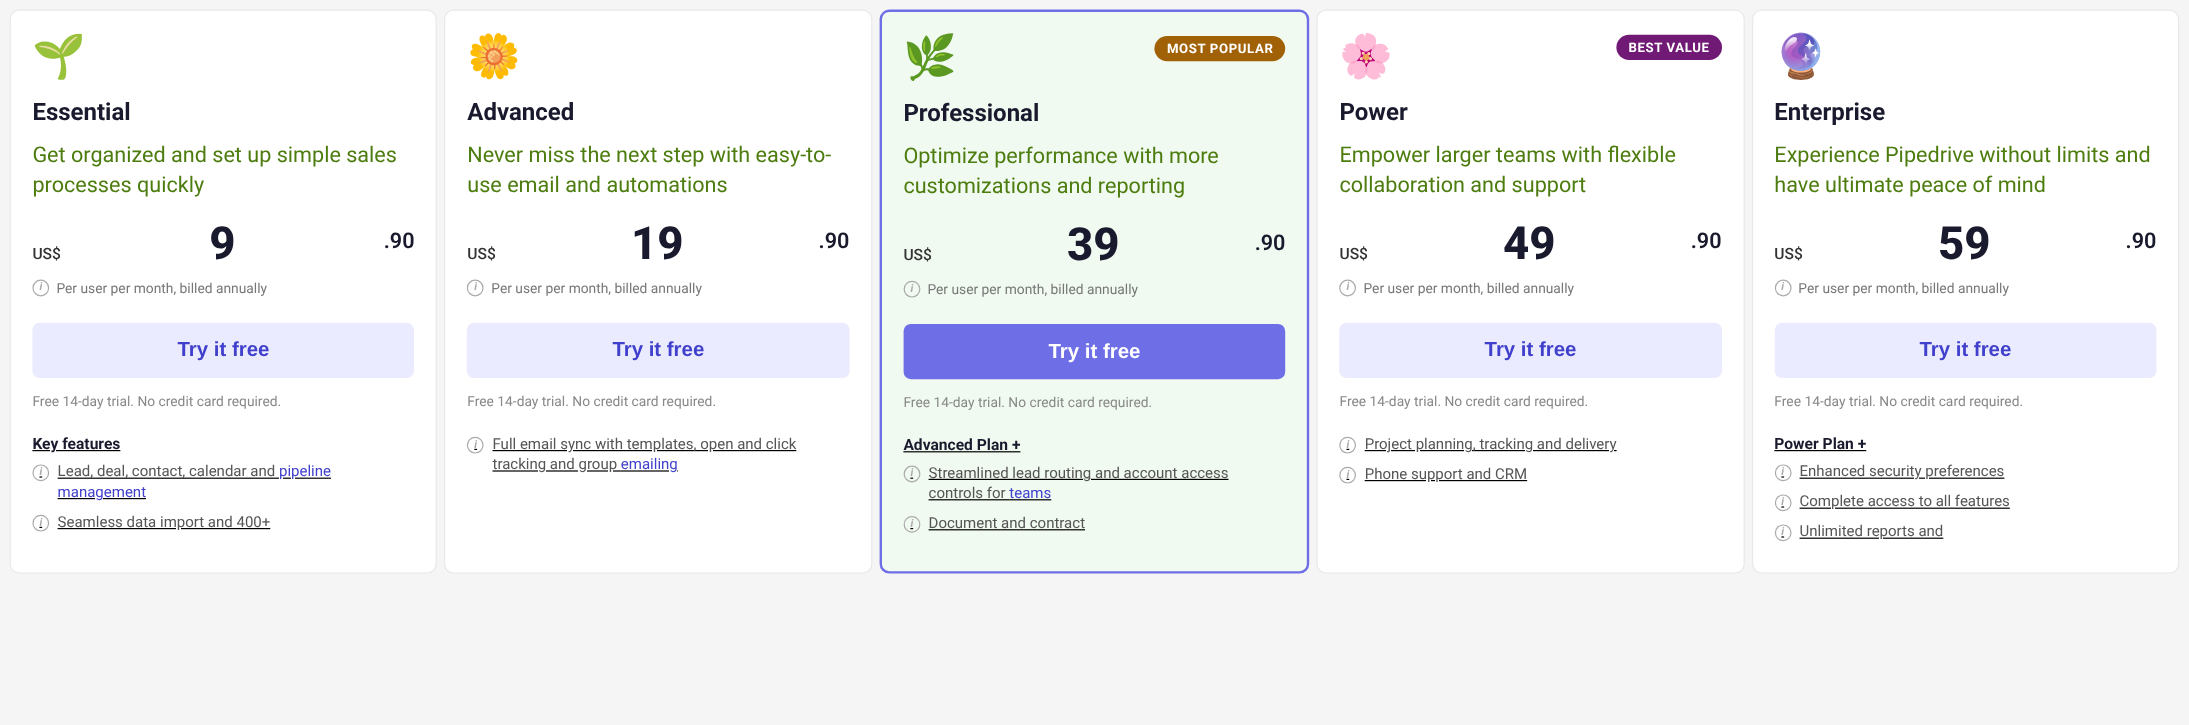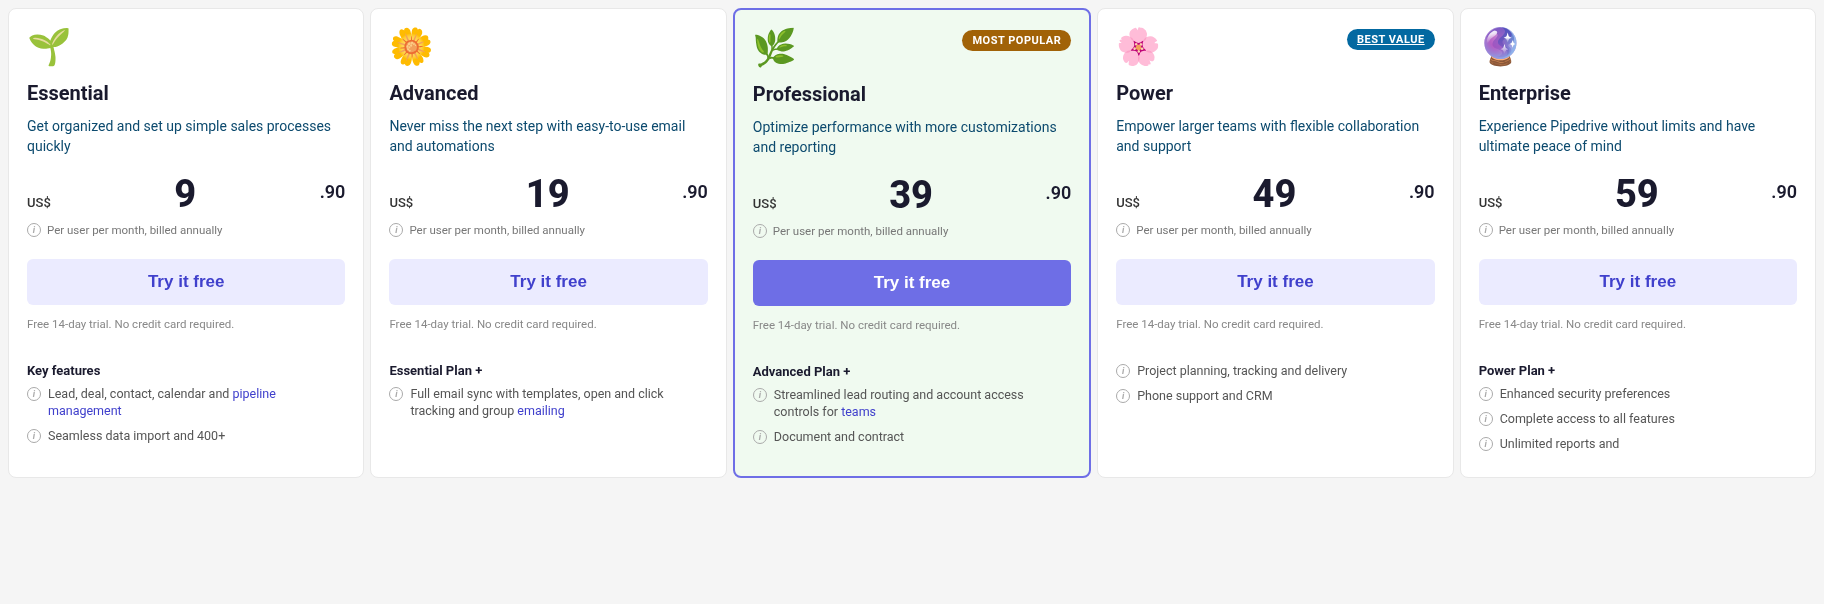--- a/index.html
+++ b/index.html
@@ -54,33 +54,32 @@
       font-size: 11px;
       font-weight: 700;
       text-transform: uppercase;
       letter-spacing: 0.5px;
     }
     .badge-popular {
       background: #a16207;
       color: #fff;
     }
     .badge-value {
-      background: #0369a1;
+      background: #701a75;
       color: #fff;
-      text-decoration: underline;
     }
     .plan-name {
       font-size: 20px;
       font-weight: 700;
       color: #1a1a2e;
       margin: 6px 0 4px;
     }
     .plan-description {
-      font-size: 14px;
-      color: #0c4a6e;
+      font-size: 18px;
+      color: #4d7c0f;
       line-height: 1.4;
       min-height: 40px;
     }
     .plan-price {
       margin: 10px 0 2px;
       display: flex;
       align-items: baseline;
       gap: 0;
       justify-content: space-between;
     }
@@ -143,21 +142,22 @@
     .try-btn-dark {
       background: #6e6ee6;
       color: #fff;
     }
     .trial-note {
       font-size: 11.5px;
       color: #888;
       margin-bottom: 8px;
     }
     .features-section {
-      margin-top: 16px;
+      margin-top: 6px;
+      text-decoration: underline;
     }
     .features-title {
       font-size: 13px;
       font-weight: 700;
       color: #1a1a2e;
       margin-bottom: 8px;
     }
     .feature-item {
       display: flex;
       align-items: flex-start;
@@ -220,21 +220,20 @@
         <span class="price-amount">19</span>
         <span class="price-decimal">.90</span>
       </div>
       <div class="price-billing">
         <span class="info-icon-small">i</span>
         <span>Per user per month, billed annually</span>
       </div>
       <button class="try-btn try-btn-light">Try it free</button>
       <div class="trial-note">Free 14-day trial. No credit card required.</div>
       <div class="features-section">
-        <div class="features-title">Essential Plan +</div>
         <div class="feature-item">
           <span class="info-icon-small">i</span>
           <span class="feature-text">Full email sync with templates, open and click tracking and group <span class="link">emailing</span></span>
         </div>
       </div>
     </div>
     <div class="plan-card professional">
       <div class="plan-header">
         <span class="plan-icon">🌿</span>
         <span class="badge badge-popular">MOST POPULAR</span>

